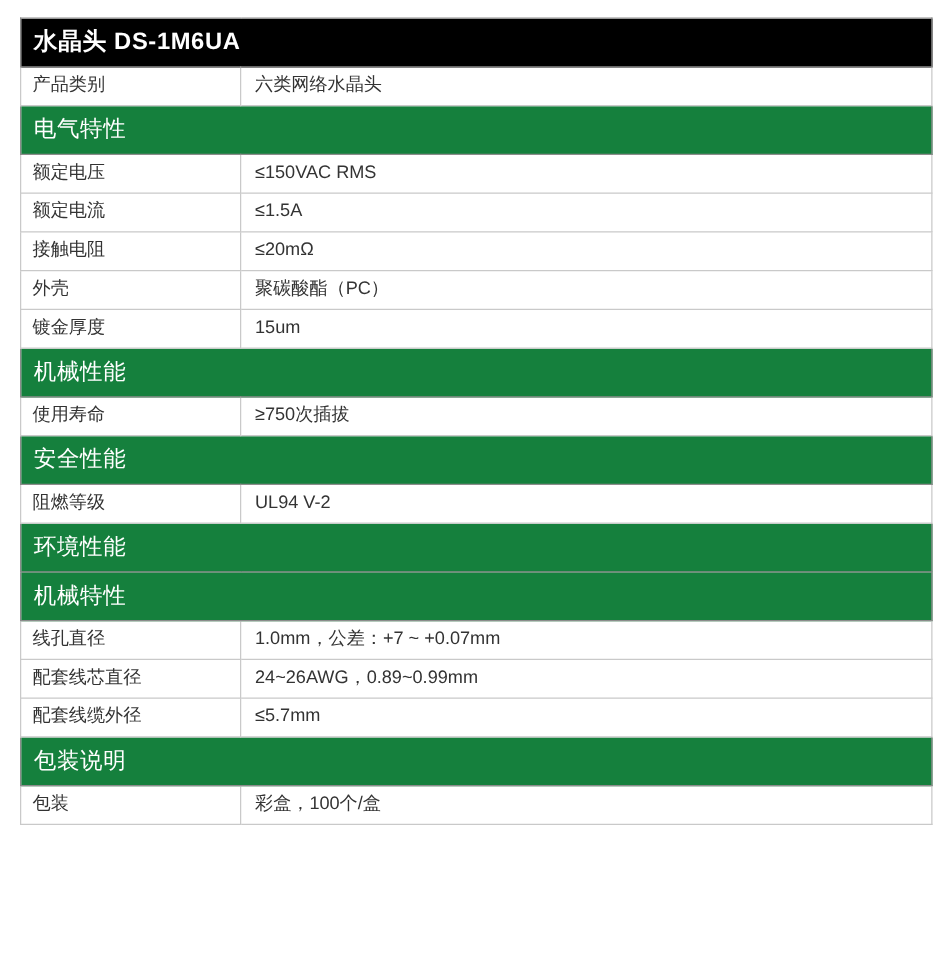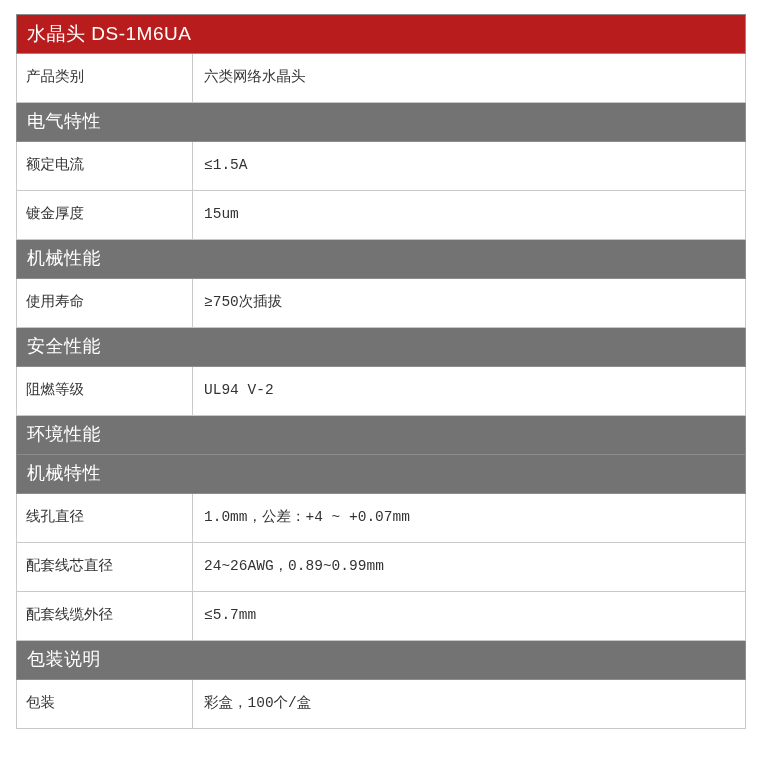--- a/index.html
+++ b/index.html
@@ -28,54 +28,54 @@
   }
   table.spec td {
     border: 1px solid #c9c9c9;
     padding: 0;
     vertical-align: middle;
   }
   .col-label { width: 176px; }
   .col-value { width: 553px; }
 
   tr.section td {
-    background: #737373;
+    background: #15803d;
     color: #ffffff;
     border: 1px solid #8c8c8c;
   }
   tr.title td {
-    background: #b91c1c;
+    background: #000000;
     color: #ffffff;
     border: 1px solid #8c8c8c;
+    font-weight: bold;
   }
   .cell {
     padding: 0 10px;
     line-height: 1.2;
   }
   tr.title .cell {
     height: 38px;
     display: flex;
     align-items: center;
     font-size: 19px;
     letter-spacing: 0.5px;
   }
   tr.section .cell {
     height: 38px;
     display: flex;
     align-items: center;
     font-size: 18px;
     letter-spacing: 0.5px;
   }
   tr.row .cell {
-    height: 48px;
+    height: 30px;
     display: flex;
     align-items: center;
     font-size: 14.5px;
     color: #333333;
-    font-family: Liberation Mono, monospace;
   }
   tr.row td.label .cell {
     padding-left: 9px;
   }
   tr.row td.value .cell {
     padding-left: 11px;
   }
 </style>
 </head>
 <body>
@@ -100,28 +100,52 @@
             <div class="cell">六类网络水晶头</div>
           </td>
         </tr>
         <tr class="section">
           <td colspan="2">
             <div class="cell">电气特性</div>
           </td>
         </tr>
         <tr class="row">
           <td class="label">
+            <div class="cell">额定电压</div>
+          </td>
+          <td class="value">
+            <div class="cell">≤150VAC RMS</div>
+          </td>
+        </tr>
+        <tr class="row">
+          <td class="label">
             <div class="cell">额定电流</div>
           </td>
           <td class="value">
             <div class="cell">≤1.5A</div>
           </td>
         </tr>
         <tr class="row">
           <td class="label">
+            <div class="cell">接触电阻</div>
+          </td>
+          <td class="value">
+            <div class="cell">≤20mΩ</div>
+          </td>
+        </tr>
+        <tr class="row">
+          <td class="label">
+            <div class="cell">外壳</div>
+          </td>
+          <td class="value">
+            <div class="cell">聚碳酸酯（PC）</div>
+          </td>
+        </tr>
+        <tr class="row">
+          <td class="label">
             <div class="cell">镀金厚度</div>
           </td>
           <td class="value">
             <div class="cell">15um</div>
           </td>
         </tr>
         <tr class="section">
           <td colspan="2">
             <div class="cell">机械性能</div>
           </td>
@@ -155,21 +179,21 @@
         <tr class="section">
           <td colspan="2">
             <div class="cell">机械特性</div>
           </td>
         </tr>
         <tr class="row">
           <td class="label">
             <div class="cell">线孔直径</div>
           </td>
           <td class="value">
-            <div class="cell">1.0mm，公差：+4 ~ +0.07mm</div>
+            <div class="cell">1.0mm，公差：+7 ~ +0.07mm</div>
           </td>
         </tr>
         <tr class="row">
           <td class="label">
             <div class="cell">配套线芯直径</div>
           </td>
           <td class="value">
             <div class="cell">24~26AWG，0.89~0.99mm</div>
           </td>
         </tr>

